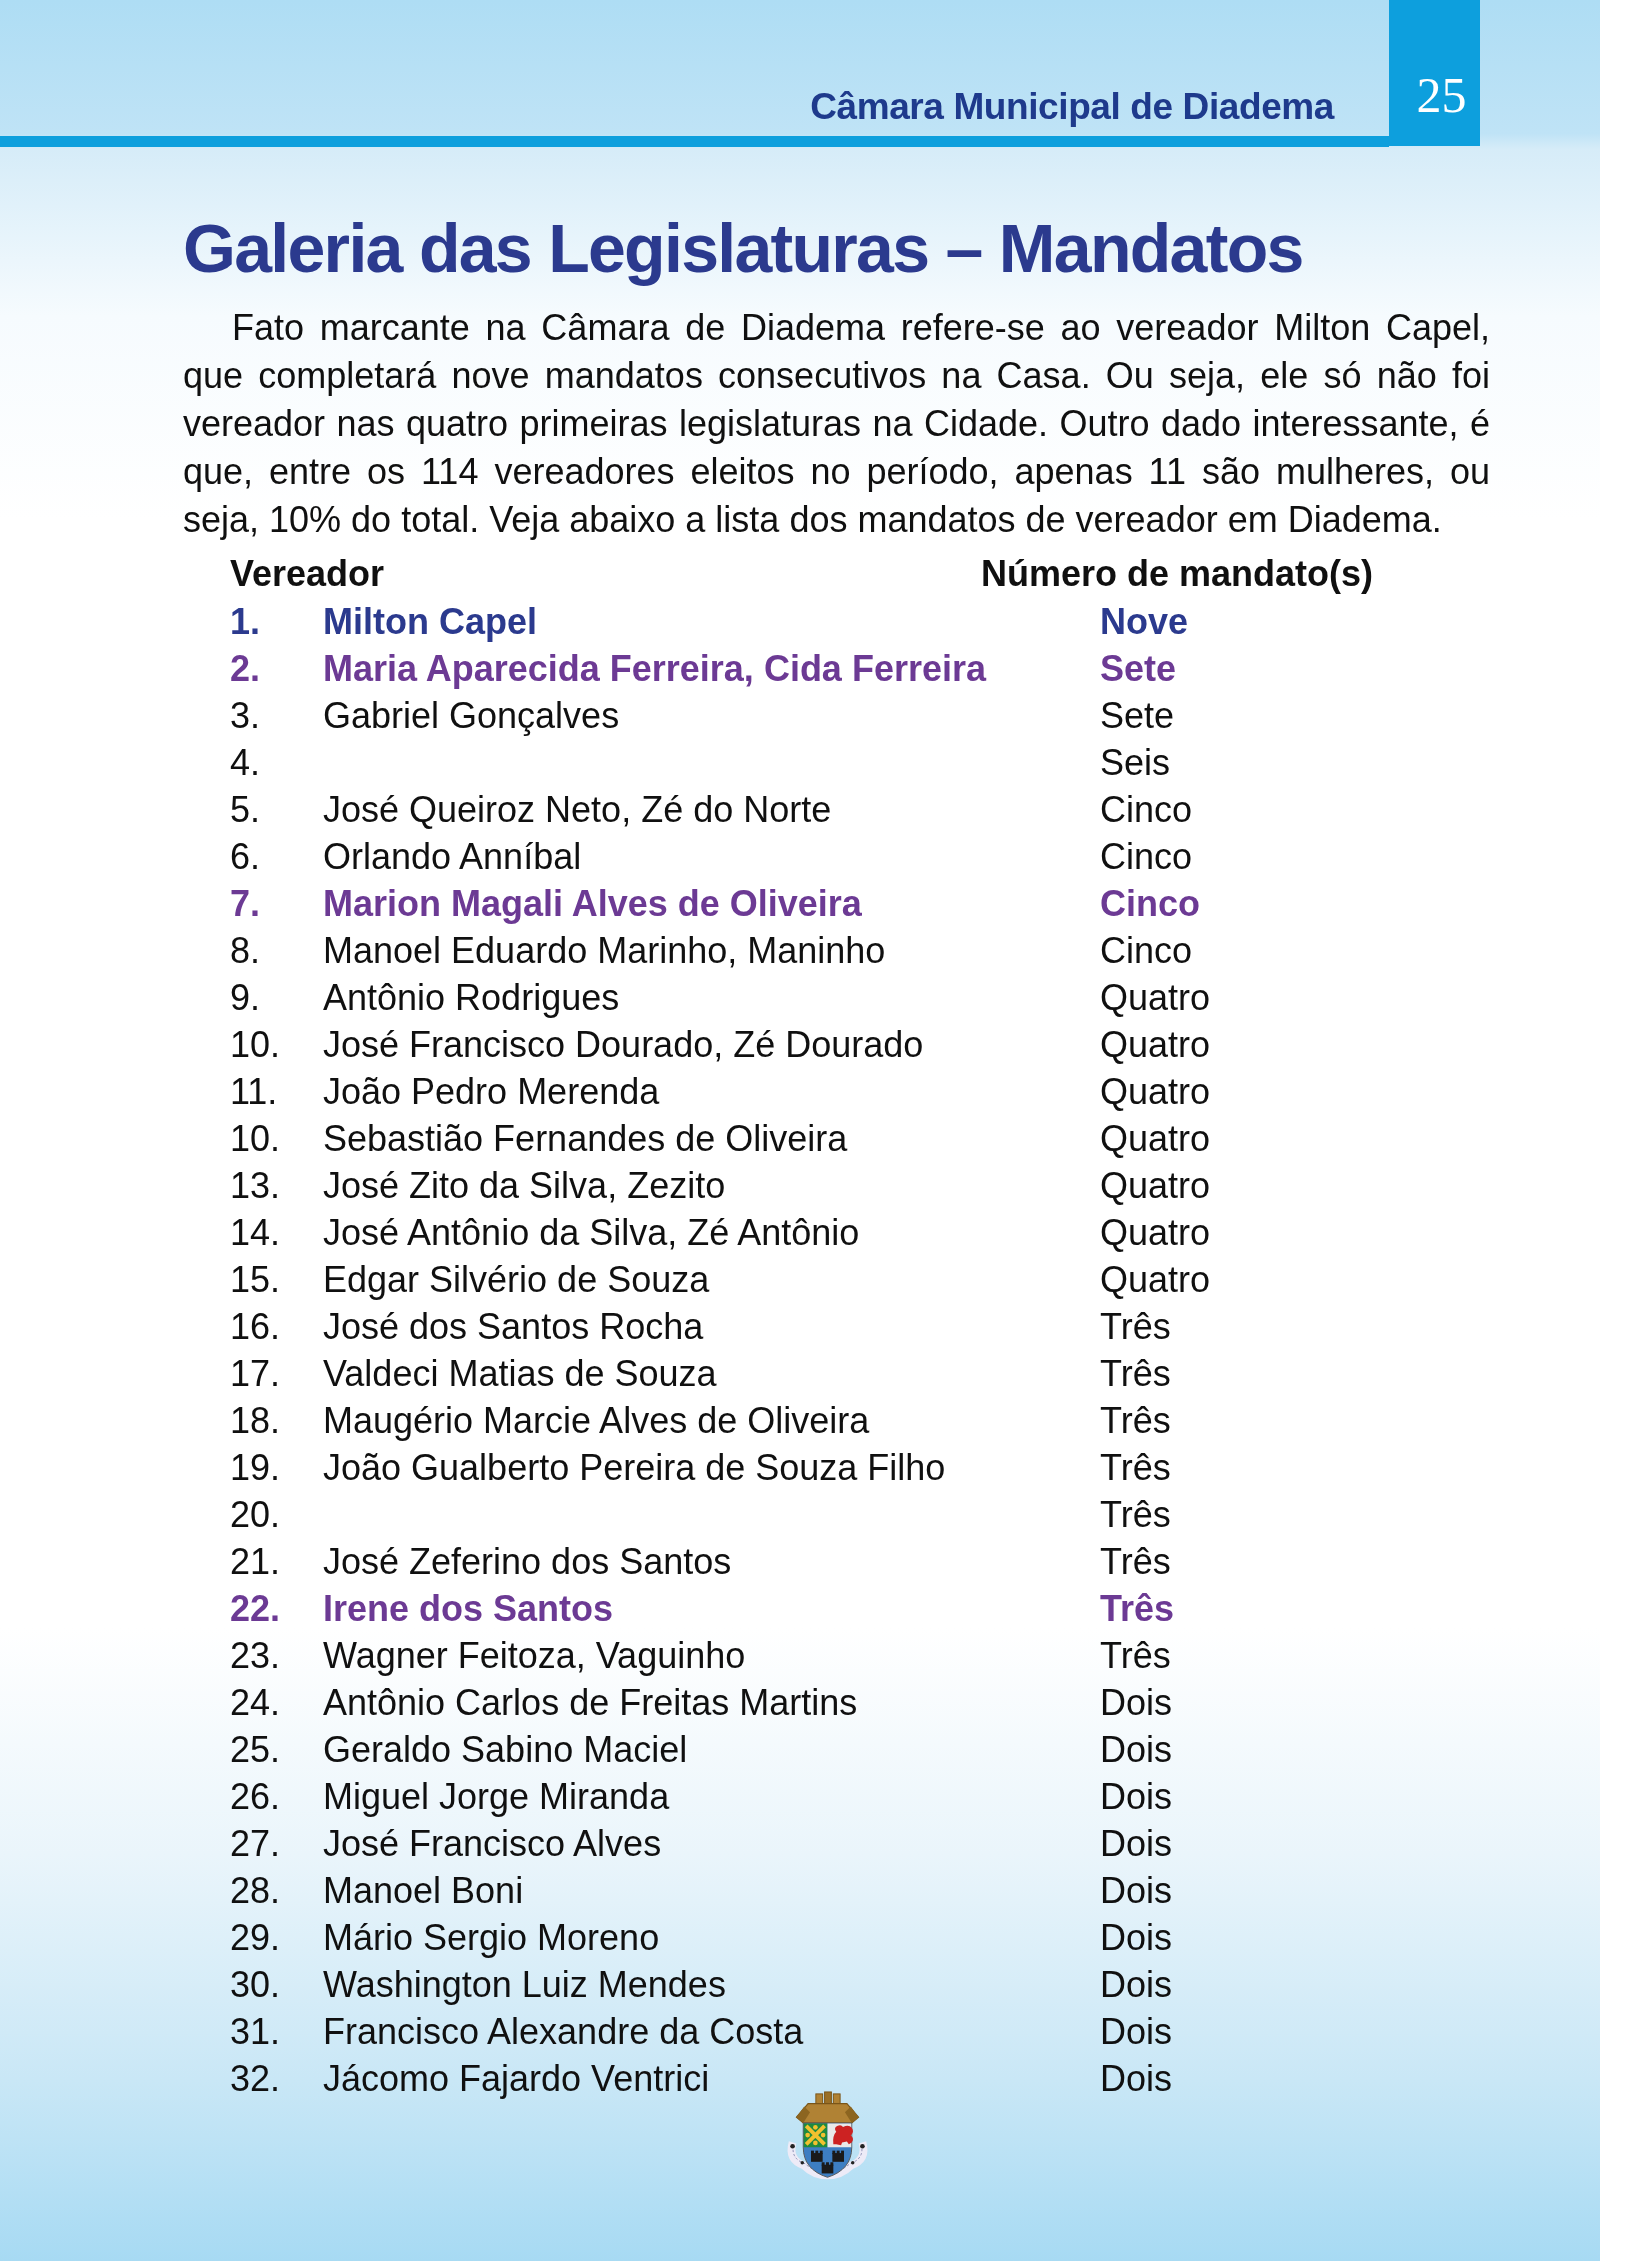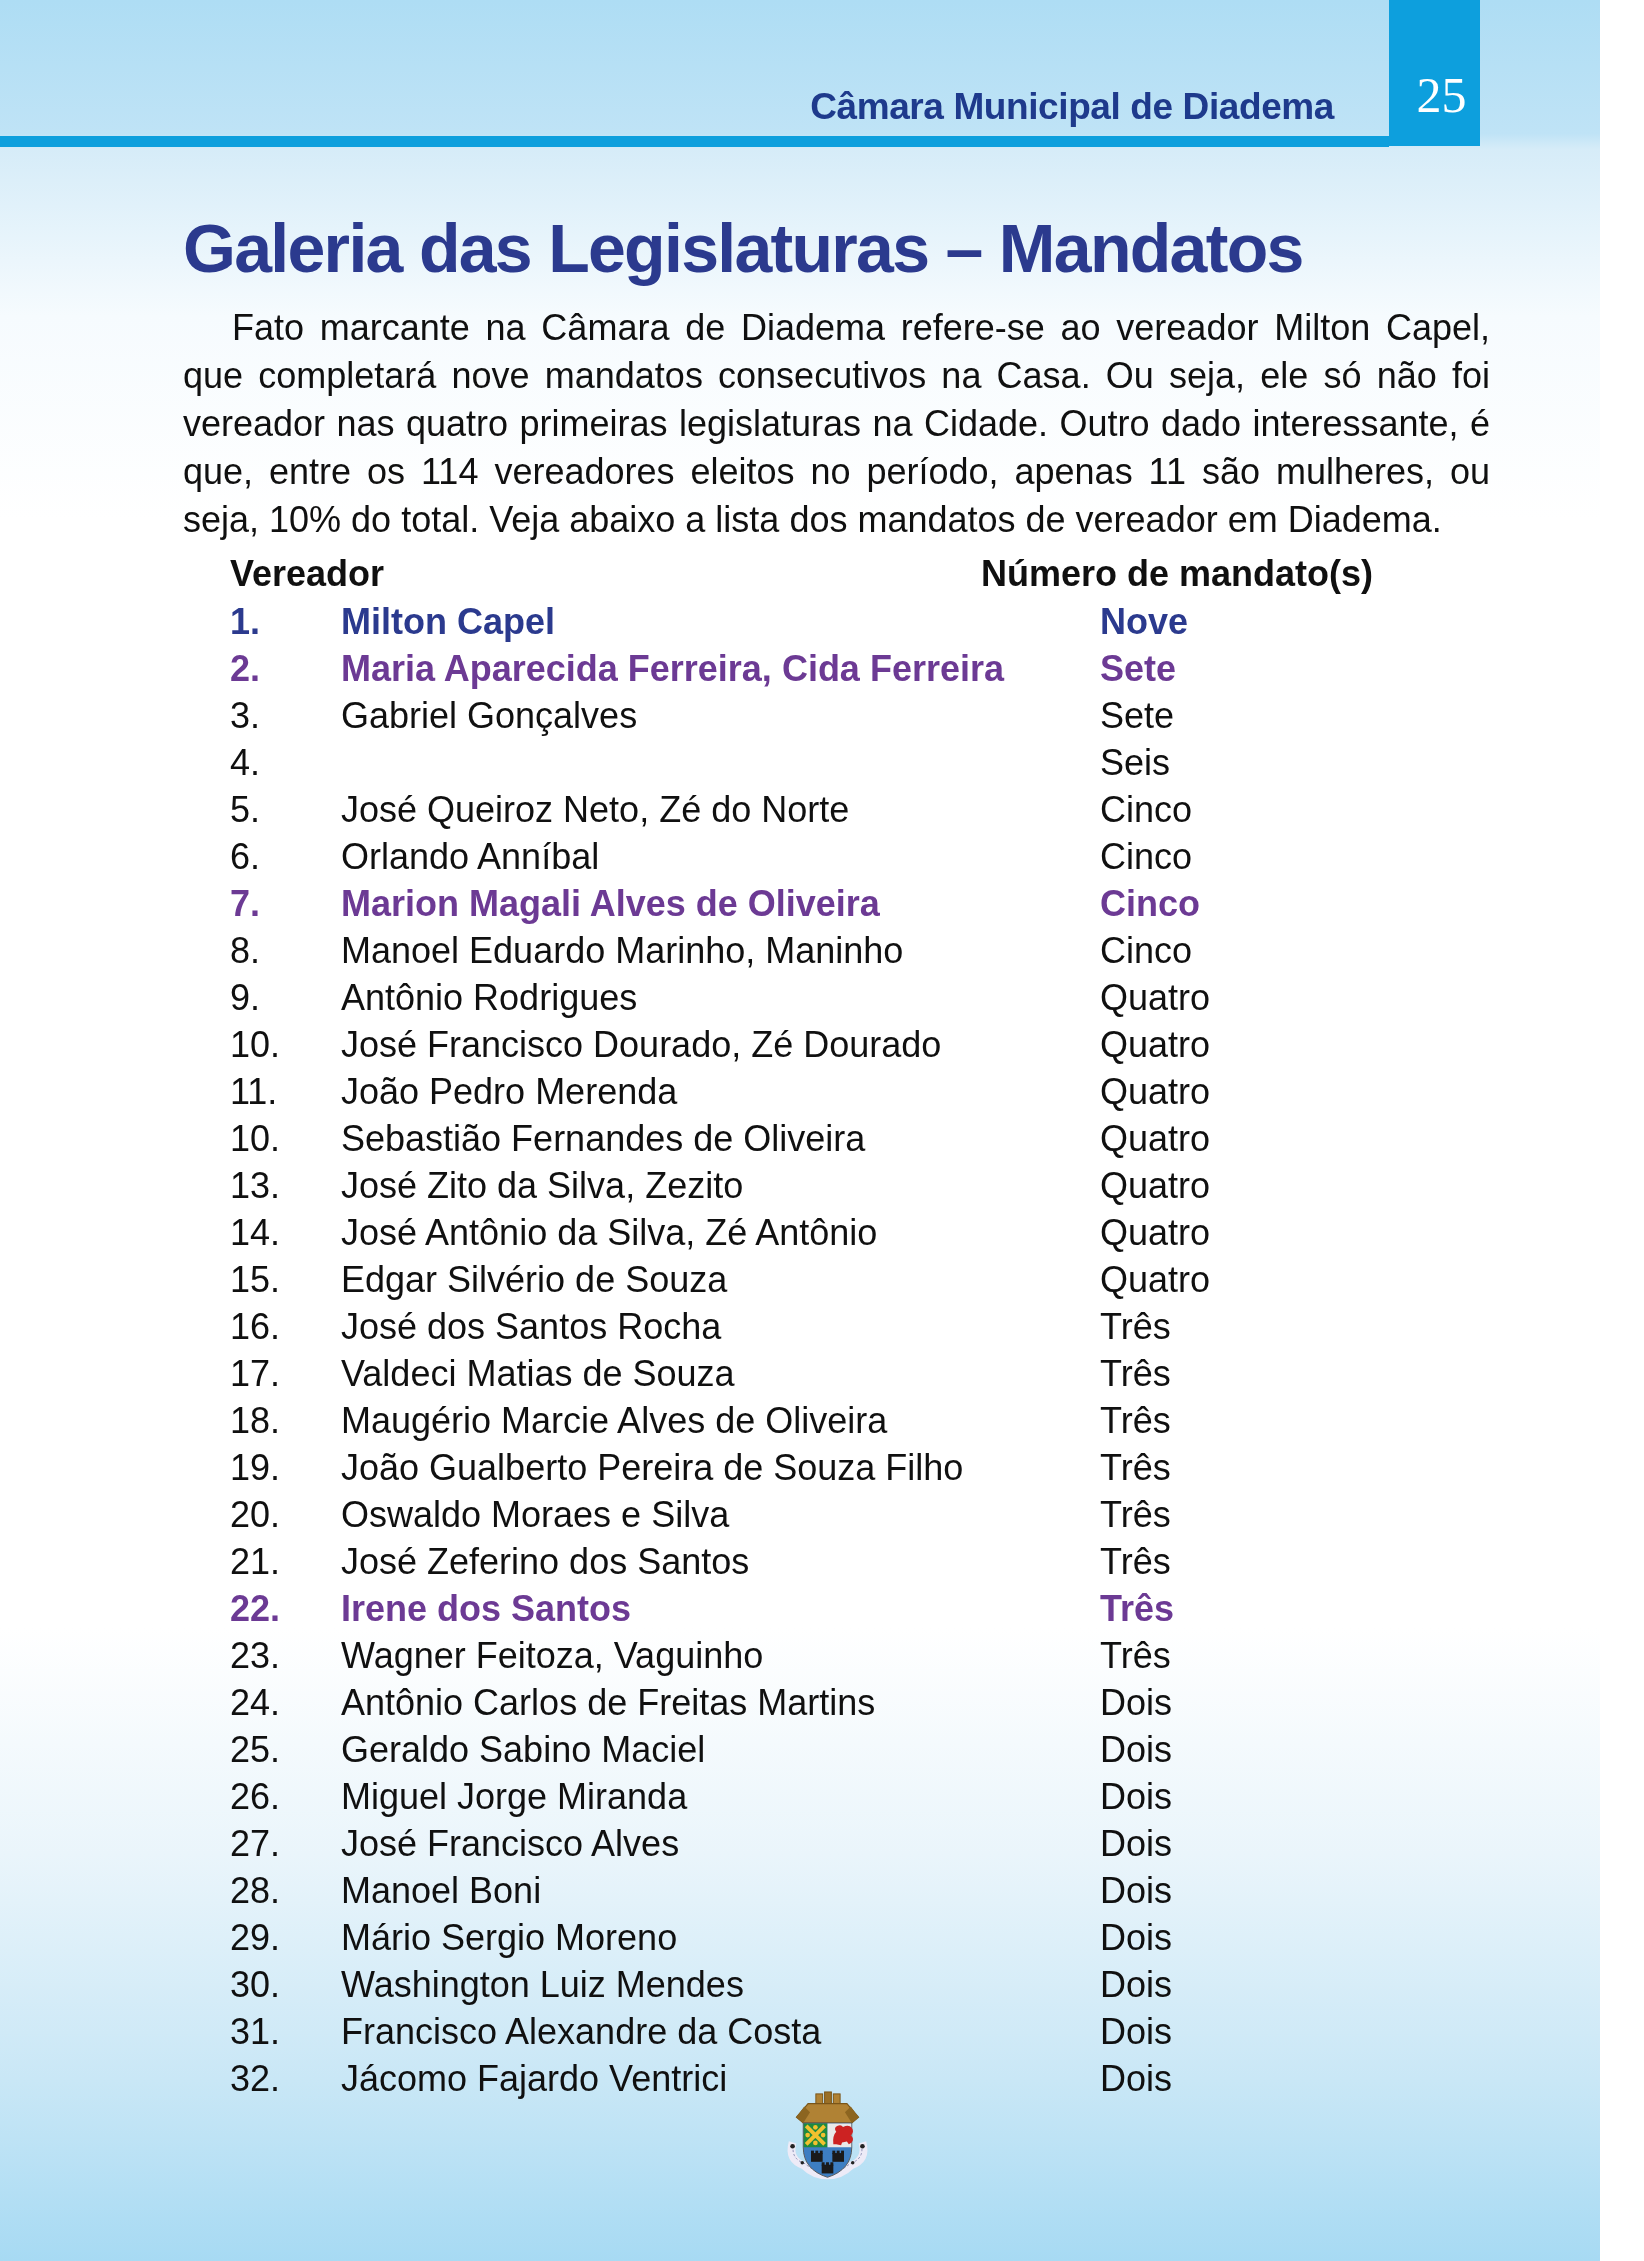--- a/index.html
+++ b/index.html
@@ -45,21 +45,21 @@
     text-align:justify;text-indent:49px;
   }
   
   .mtable{position:absolute;left:230px;top:553px;width:1157px;font-size:36px;color:#101010;text-align:right;}
   .thead{position:relative;height:48px;font-weight:bold;}
   .thead .c1{position:absolute;left:0;white-space:nowrap;}
   .thead .c2{position:absolute;left:751px;white-space:nowrap;}
   .trow{position:relative;height:47px;}
   .trow span{white-space:nowrap;}
   .tnum{position:absolute;left:0;}
-  .tname{position:absolute;left:93px;margin-left:18px;}
+  .tname{position:absolute;left:93px;}
   .tmand{position:absolute;left:870px;}
   .hl-navy{color:#2b3a8e;font-weight:bold;}
   .hl-purple{color:#6c3a94;font-weight:bold;}
   
   .emblem{position:absolute;left:779px;top:2087px;width:97px;height:104px;}
 </style>
 </head>
 <body>
 
 <div class="page">
@@ -168,21 +168,20 @@
       <span class="tname">Maugério Marcie Alves de Oliveira</span>
       <span class="tmand">Três</span>
     </div>
         <div class="trow">
       <span class="tnum">19.</span>
       <span class="tname">João Gualberto Pereira de Souza Filho</span>
       <span class="tmand">Três</span>
     </div>
         <div class="trow">
       <span class="tnum">20.</span>
-      <span class="tname">Oswaldo Moraes e Silva</span>
       <span class="tmand">Três</span>
     </div>
         <div class="trow">
       <span class="tnum">21.</span>
       <span class="tname">José Zeferino dos Santos</span>
       <span class="tmand">Três</span>
     </div>
         <div class="trow hl-purple">
       <span class="tnum">22.</span>
       <span class="tname">Irene dos Santos</span>

